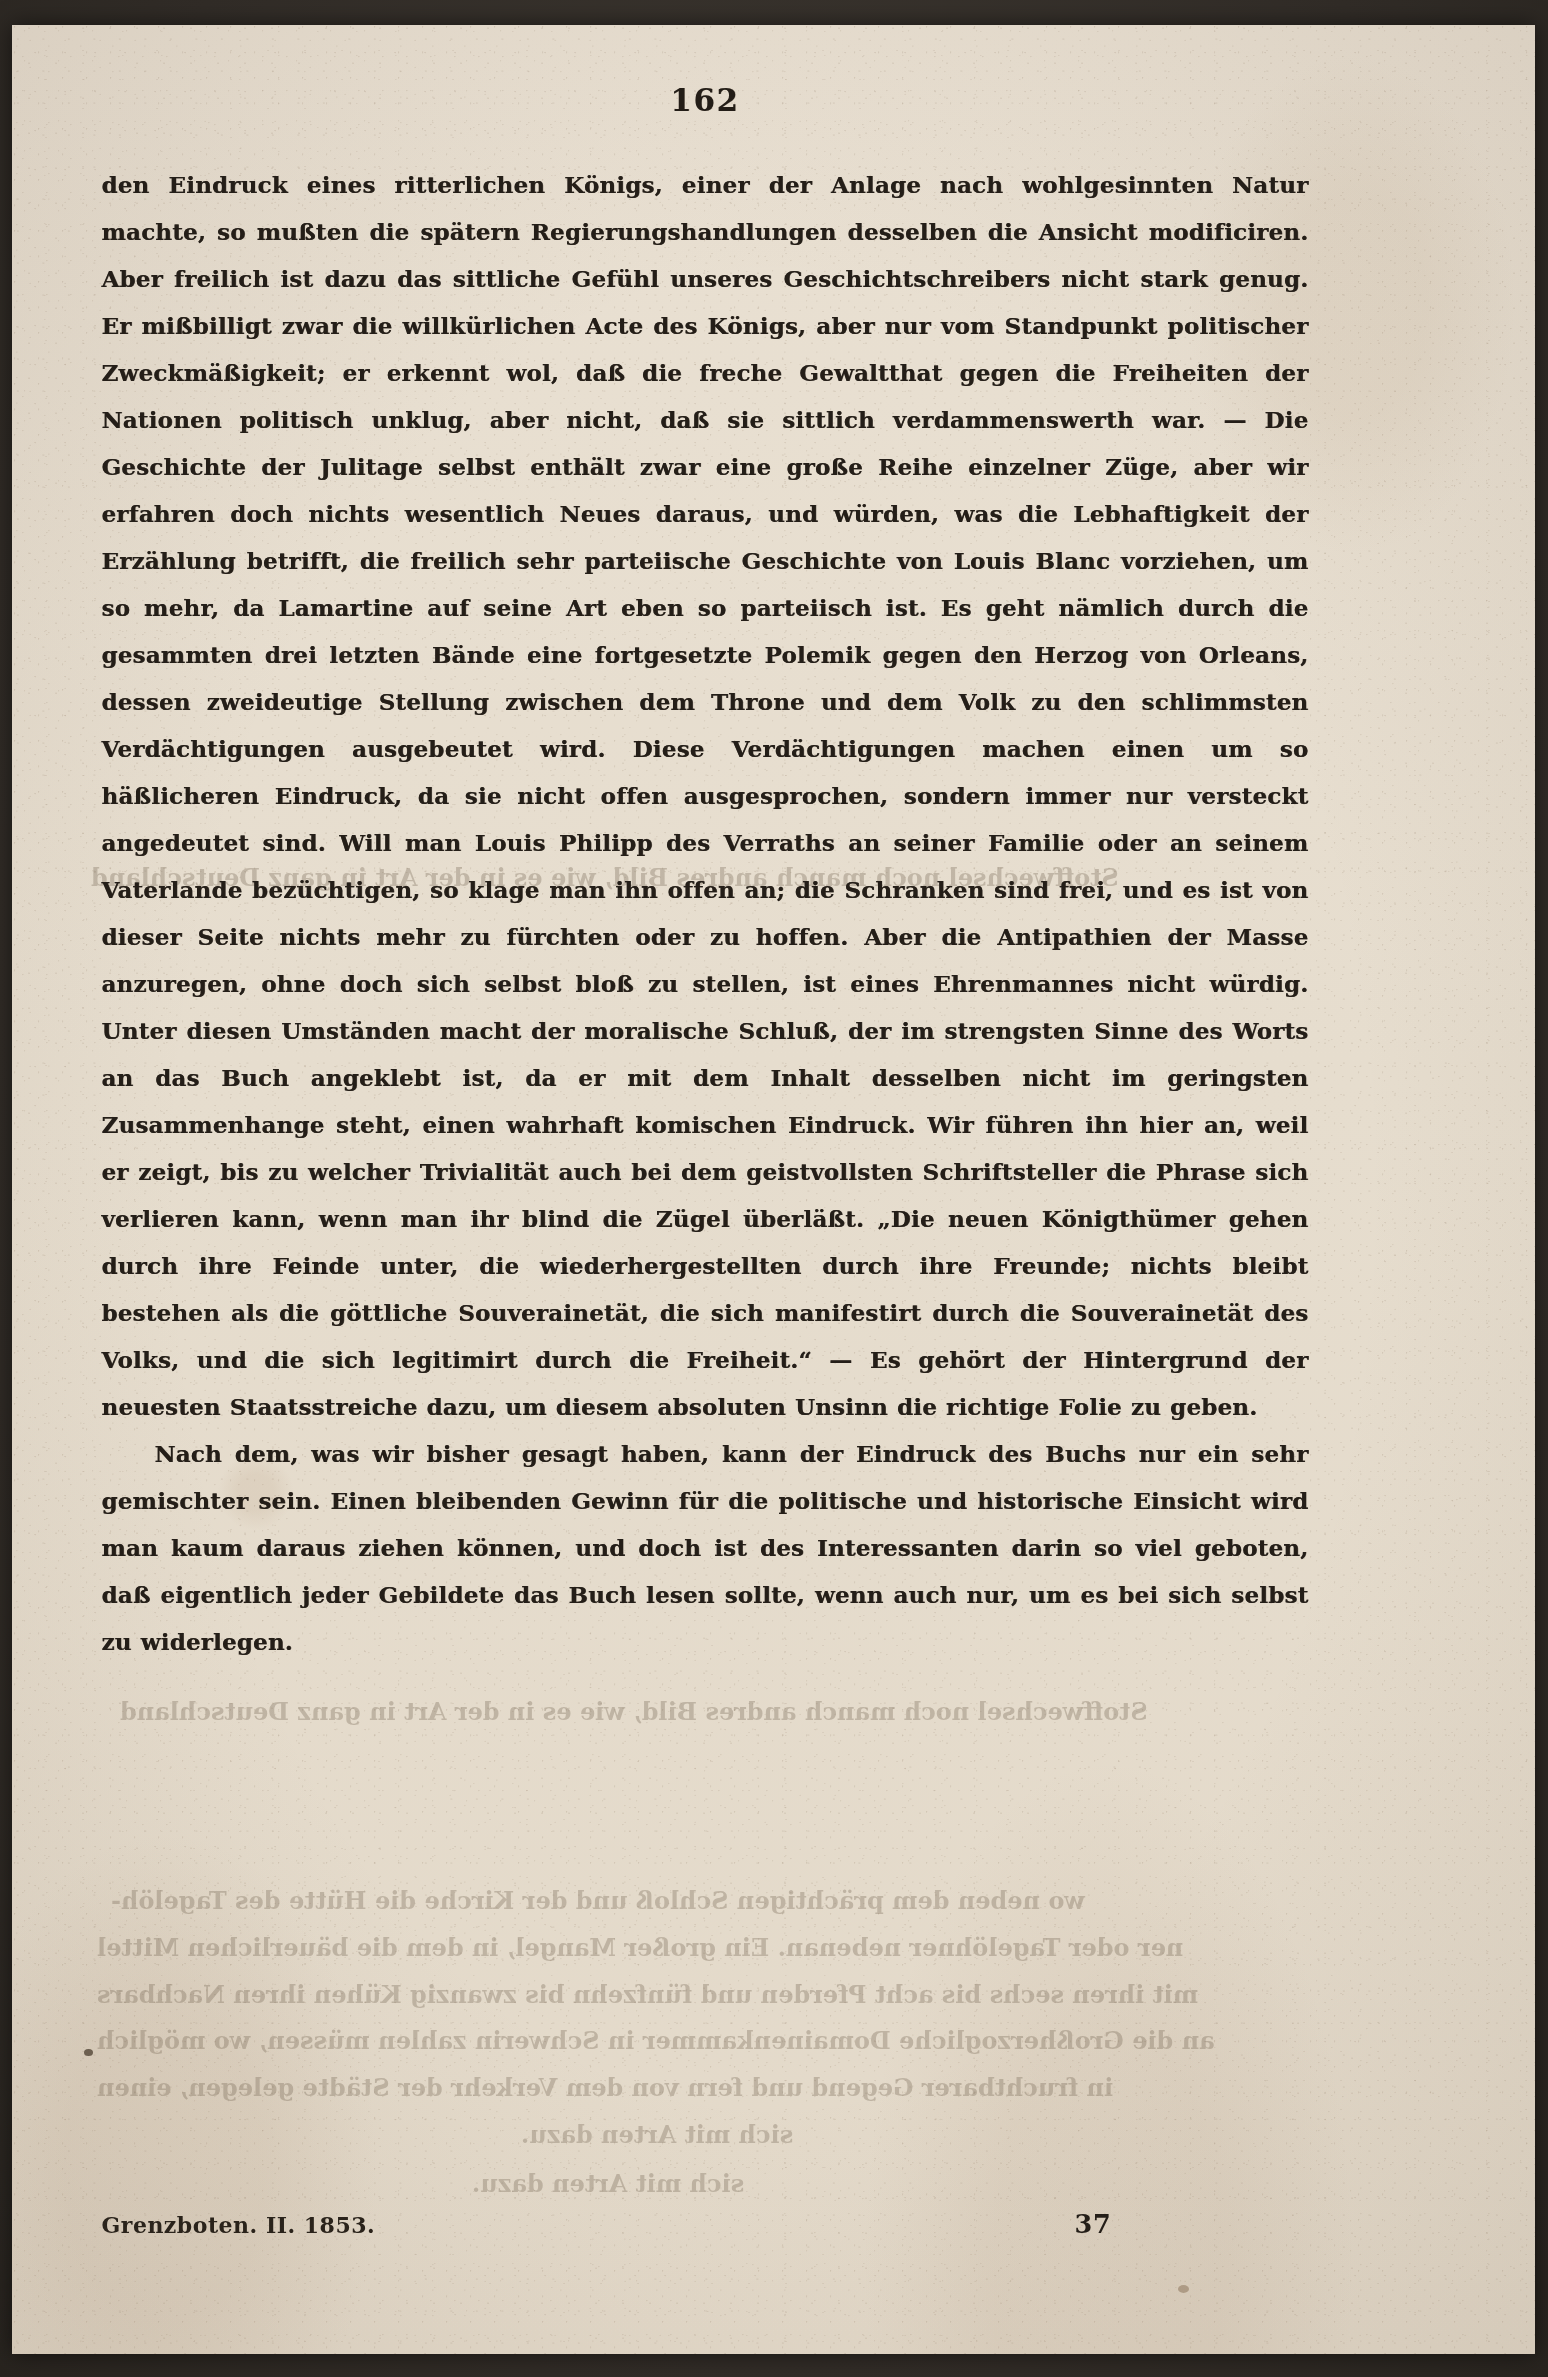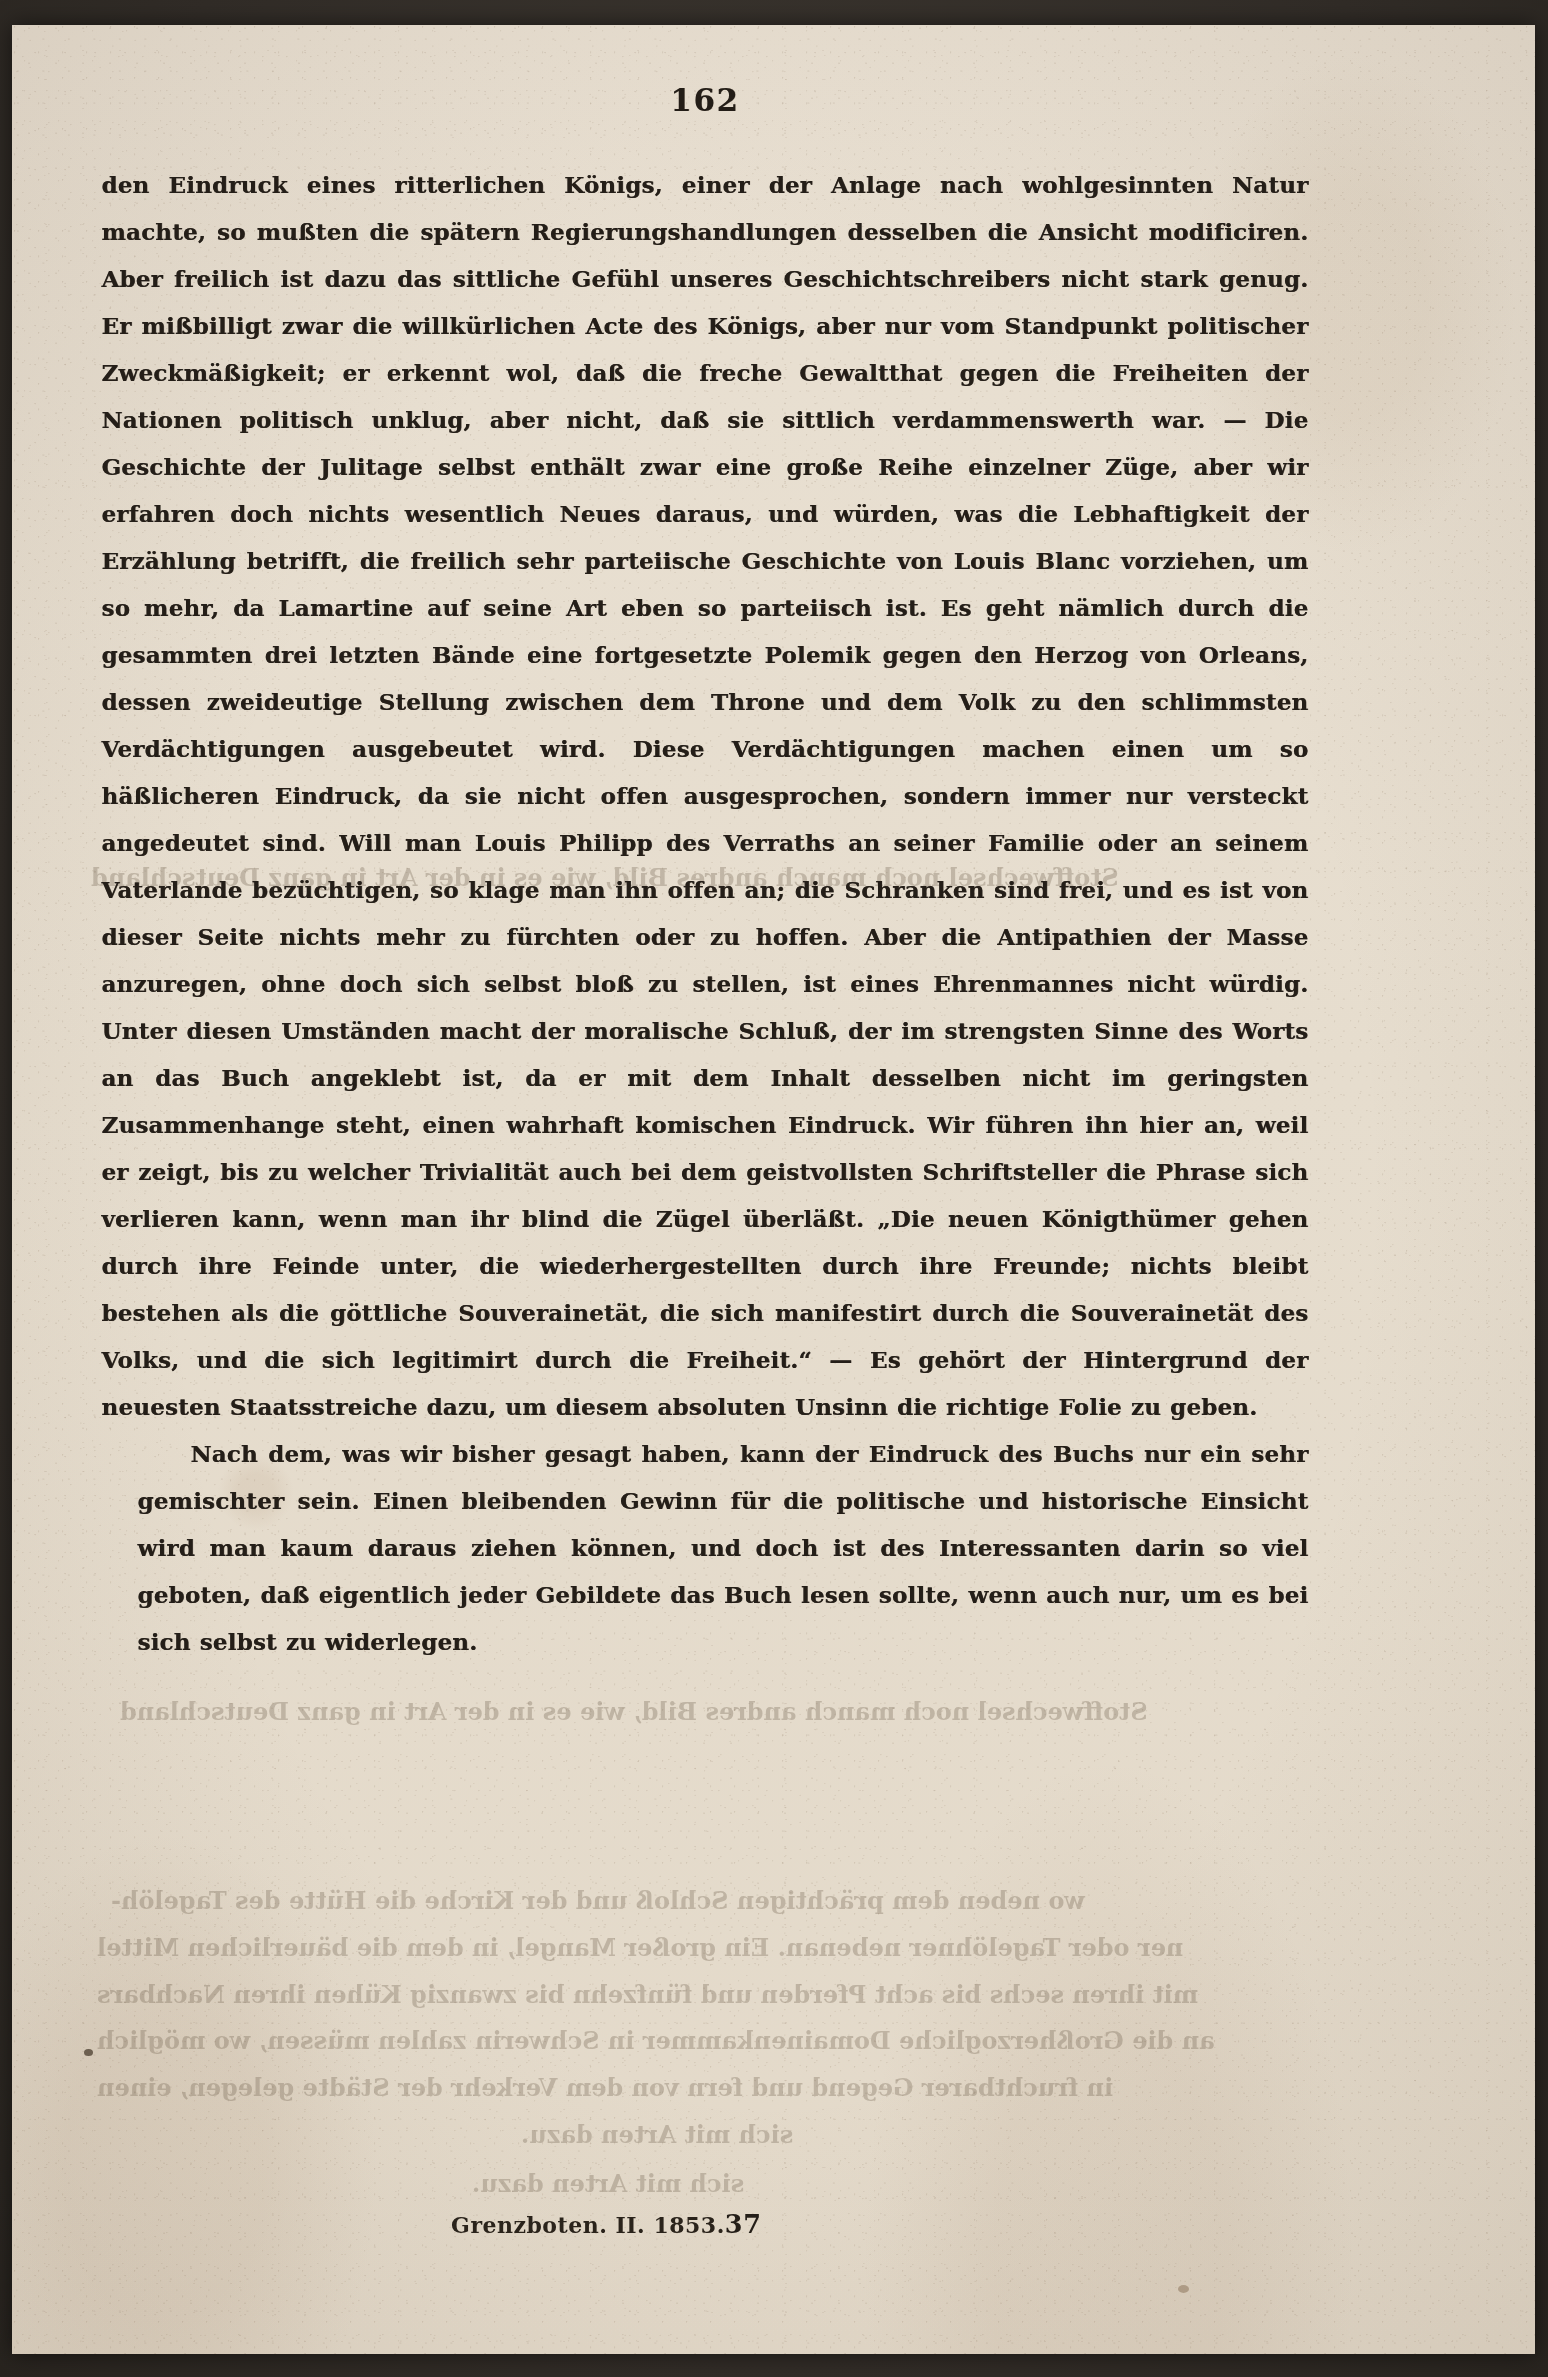--- a/index.html
+++ b/index.html
@@ -118,21 +118,21 @@
     line-height: 47px;
     text-align: justify;
     text-justify: inter-word;
     font-weight: 600;
     letter-spacing: 0.2px;
     word-spacing: 0.8px;
     text-shadow:
       0.4px 0 0 rgba(35,28,20,0.55),
       0 0.3px 0 rgba(35,28,20,0.40);
   }
-  .body-par + .body-par { text-indent: 53px; margin-left: 36px; }
+  .body-par + .body-par { text-indent: 53px; }
 
   
   .body-par { text-align-last: left; }
 
   
   .ghost {
     position: absolute;
     color: #6b5c49;
     opacity: 0.30;
     font-family: "DejaVu Serif", "Liberation Serif", serif;
@@ -146,21 +146,21 @@
   }
 
   
   #footer {
     position: absolute;
     left: 90px;
     top: 2184px;
     width: 1207px;
     display: flex;
     align-items: baseline;
-    justify-content: center;
+    justify-content: space-between;
   }
   .imprint {
     font-family: "DejaVu Serif", "Liberation Serif", serif;
     font-size: 22px;
     font-weight: 600;
     color: #2a231b;
     letter-spacing: 0.5px;
   }
   .signature {
     font-family: "DejaVu Serif", "Liberation Serif", serif;

